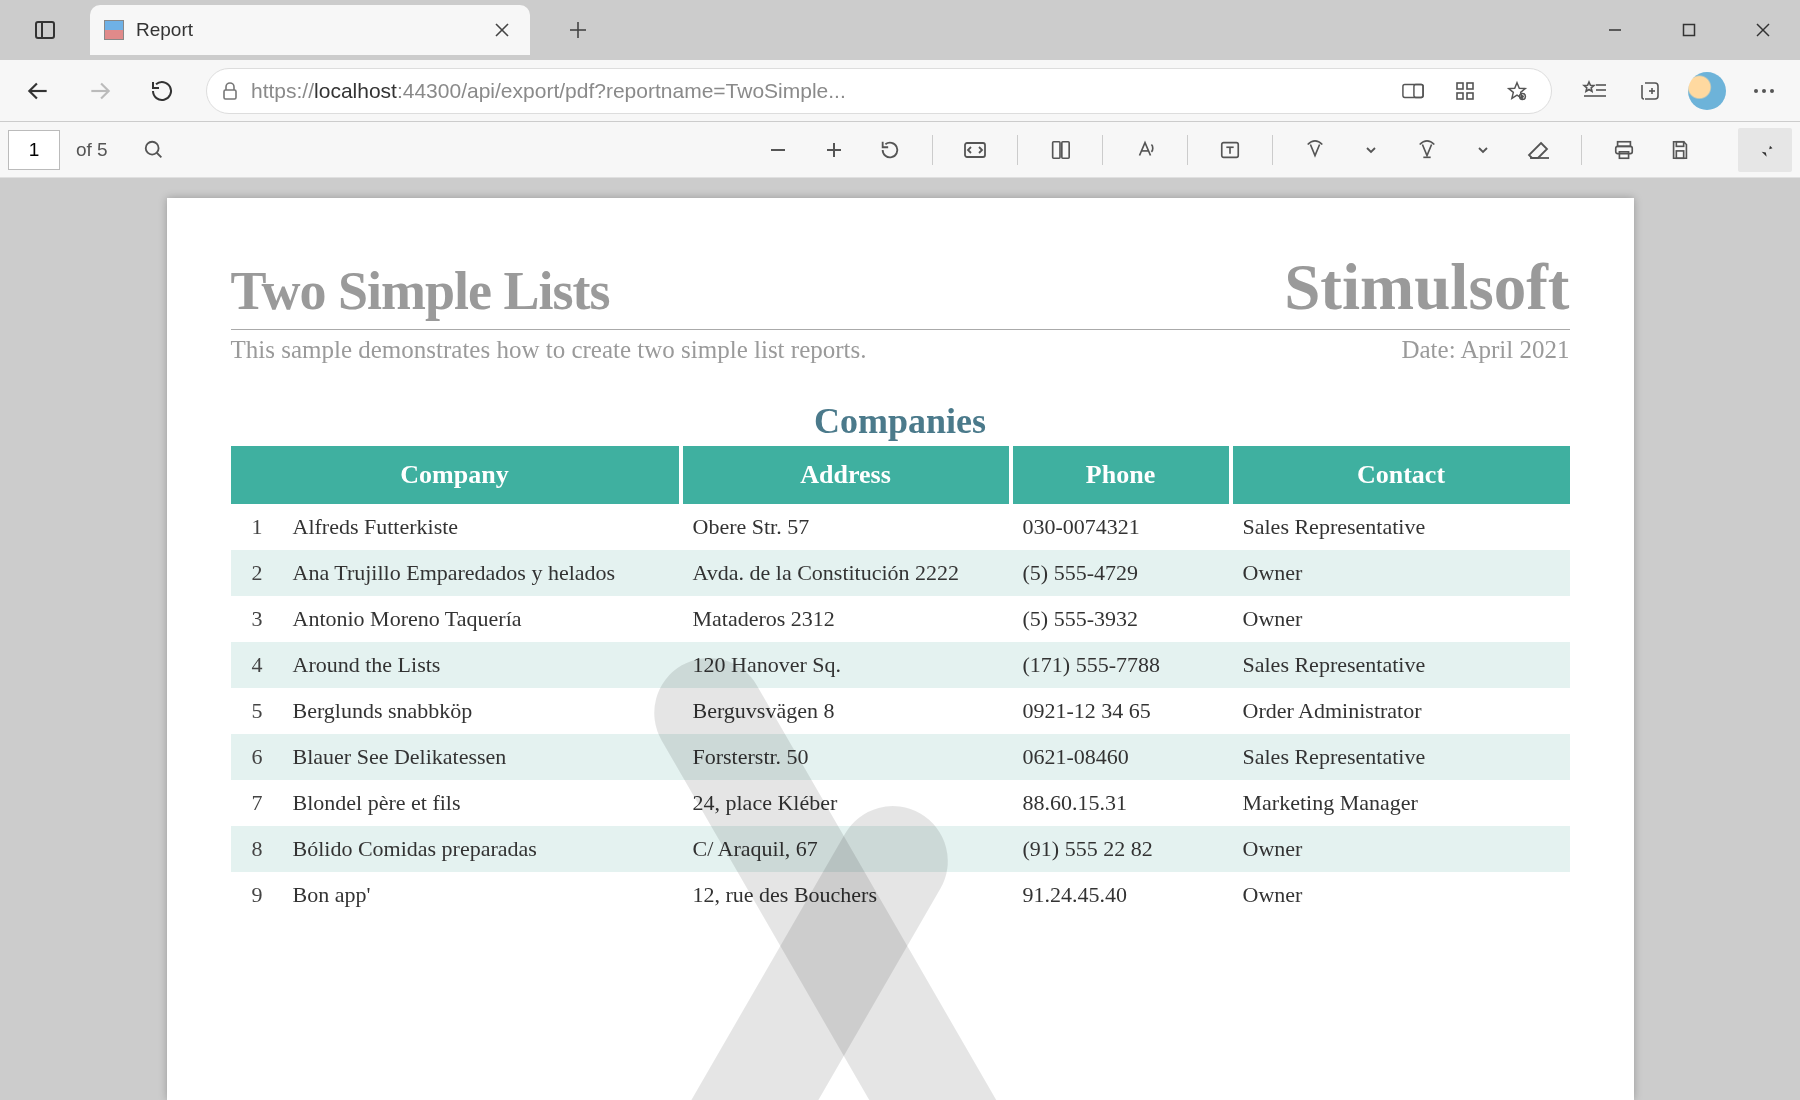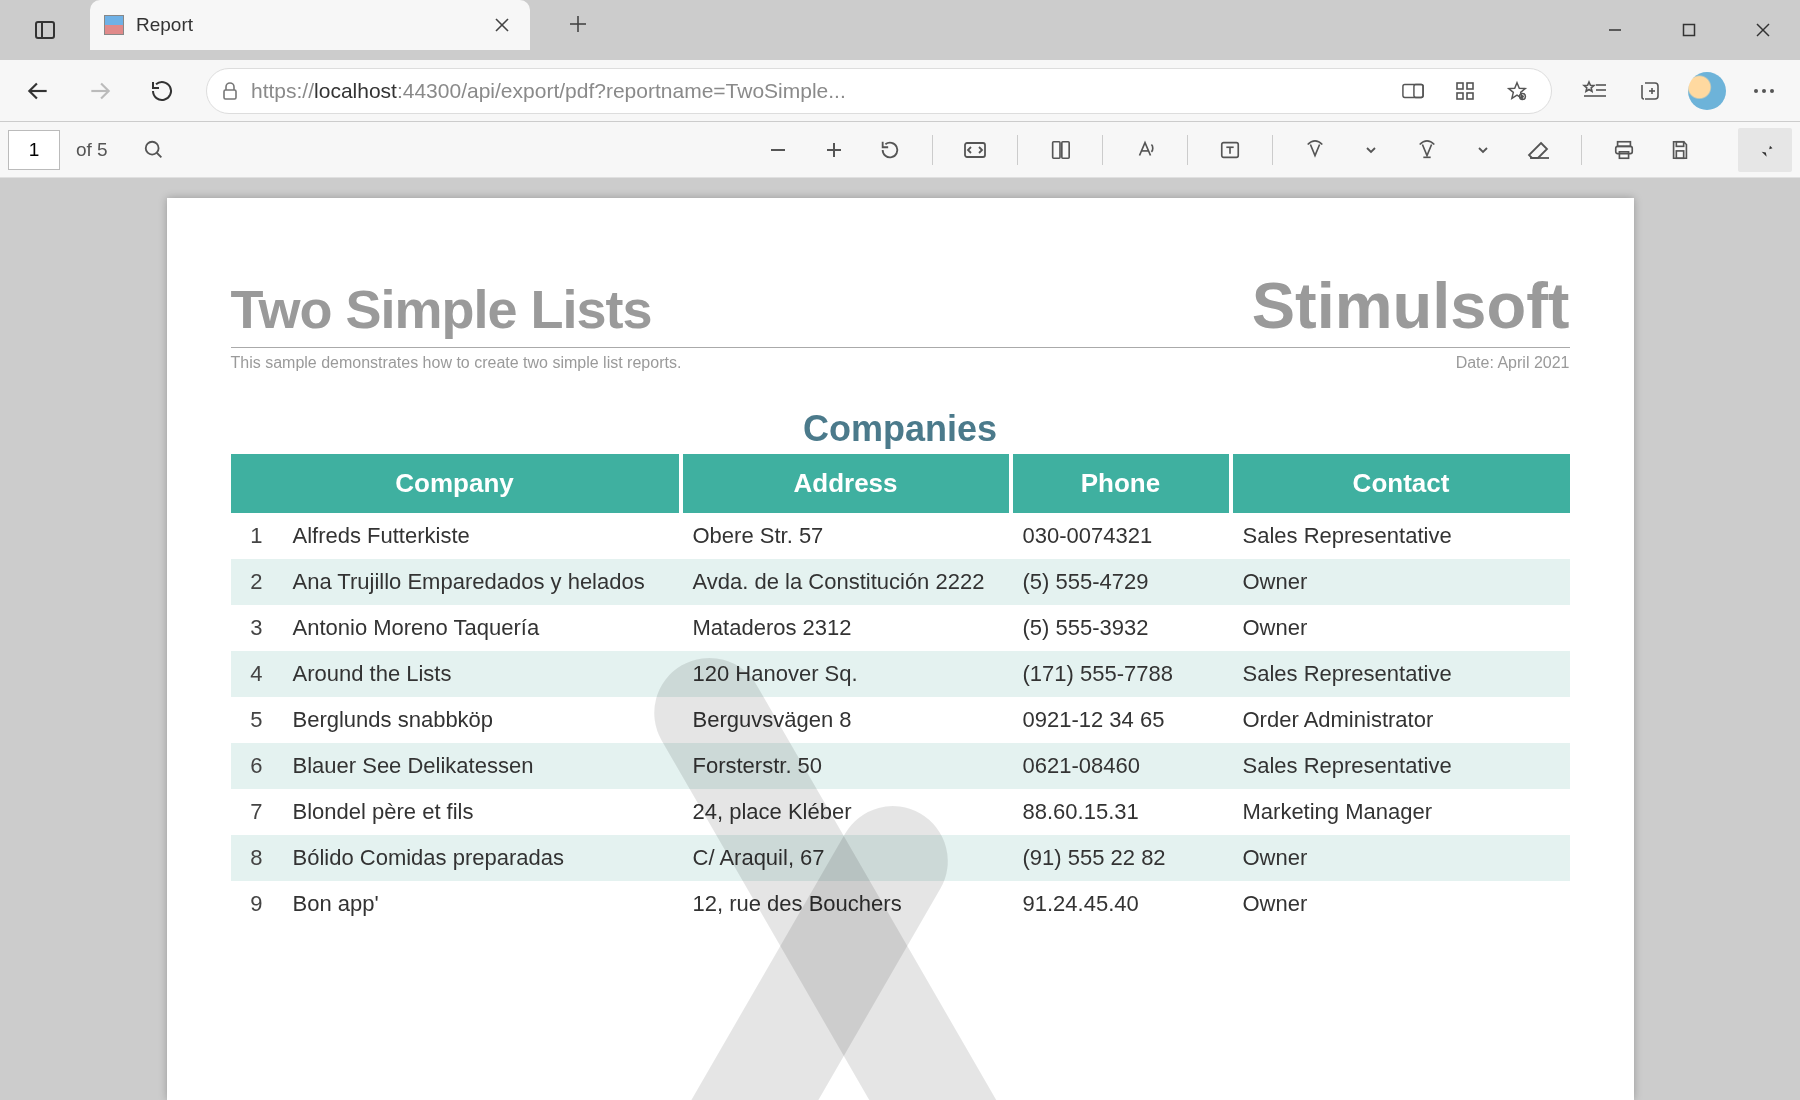--- a/index.html
+++ b/index.html
@@ -21,21 +21,21 @@
   }
   .titlebar-left-icon {
     width: 90px;
     height: 60px;
     display: flex;
     align-items: center;
     justify-content: center;
   }
   .tab-strip {
     display: flex;
-    align-items: flex-start;
+    align-items: center;
     height: 60px;
     gap: 16px;
   }
   .tab {
     height: 50px;
     background: #f7f7f7;
     border-radius: 10px 10px 0 0;
     display: flex;
     align-items: center;
     padding: 0 14px 0 14px;
@@ -163,23 +163,24 @@
     background: #cccccc;
     overflow: hidden;
     display: flex;
     justify-content: center;
     padding-top: 20px;
   }
   .page {
     width: 1467px;
     background: #fff;
     box-shadow: 0 0 8px rgba(0,0,0,0.25);
-    padding: 70px 64px 0 64px;
+    padding: 52px 64px 0 64px;
     position: relative;
     overflow: hidden;
+    font-family: Liberation Serif, serif;
   }
   .watermark {
     position: absolute;
     left: 50%; top: 50%;
     width: 600px; height: 1400px;
     transform: translate(-10%, -10%) rotate(-30deg);
     pointer-events: none;
   }
   .watermark::before {
     content:"";
@@ -210,21 +211,21 @@
   }
   .report-brand {
     margin-left: auto;
     font-size: 65px;
     font-weight: 700;
     color: #9a9a9a;
   }
   .report-subrow {
     display:flex;
     color: #9a9a9a;
-    font-size: 16px;
+    font-size: 25px;
     margin-bottom: 36px;
     gap: 32px;
   }
   .report-subtitle { }
   .report-date { margin-left:auto; }
 
   .section-title {
     text-align:center;
     font-size: 36px;
     font-weight: 700;

